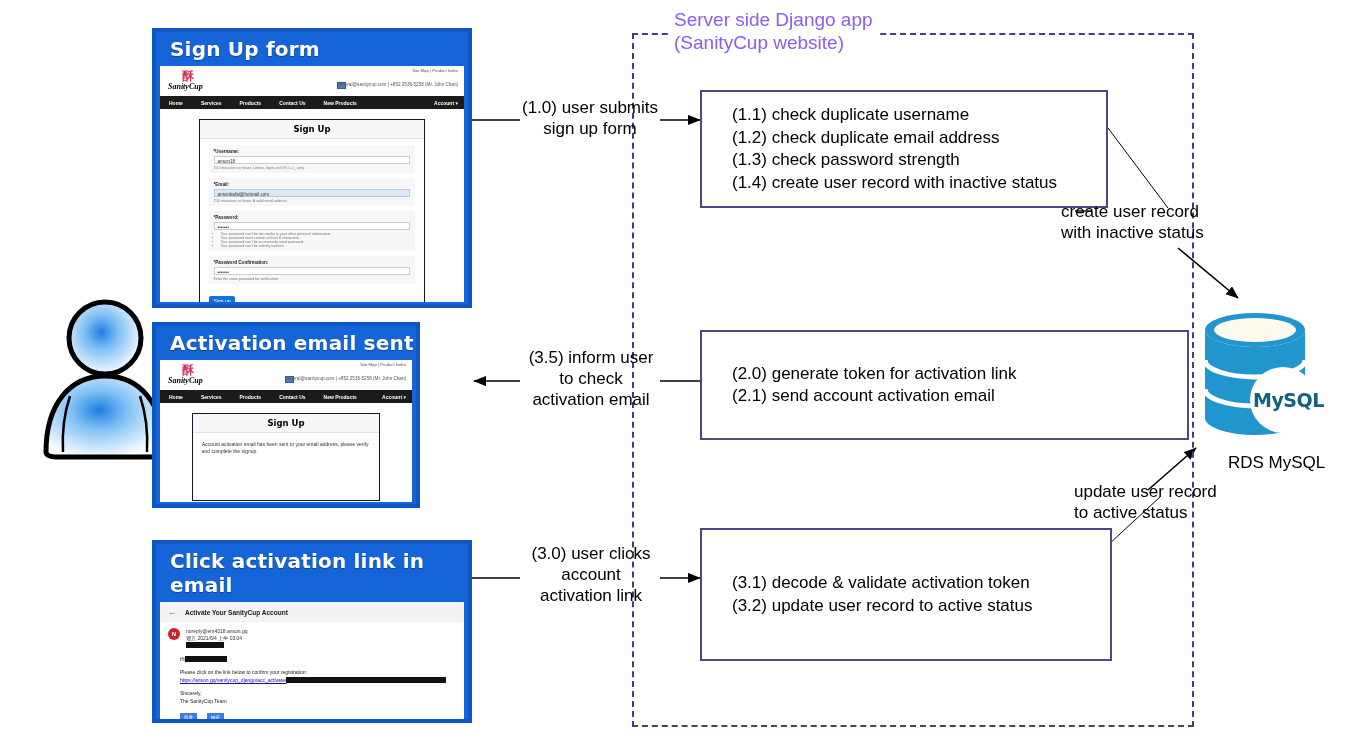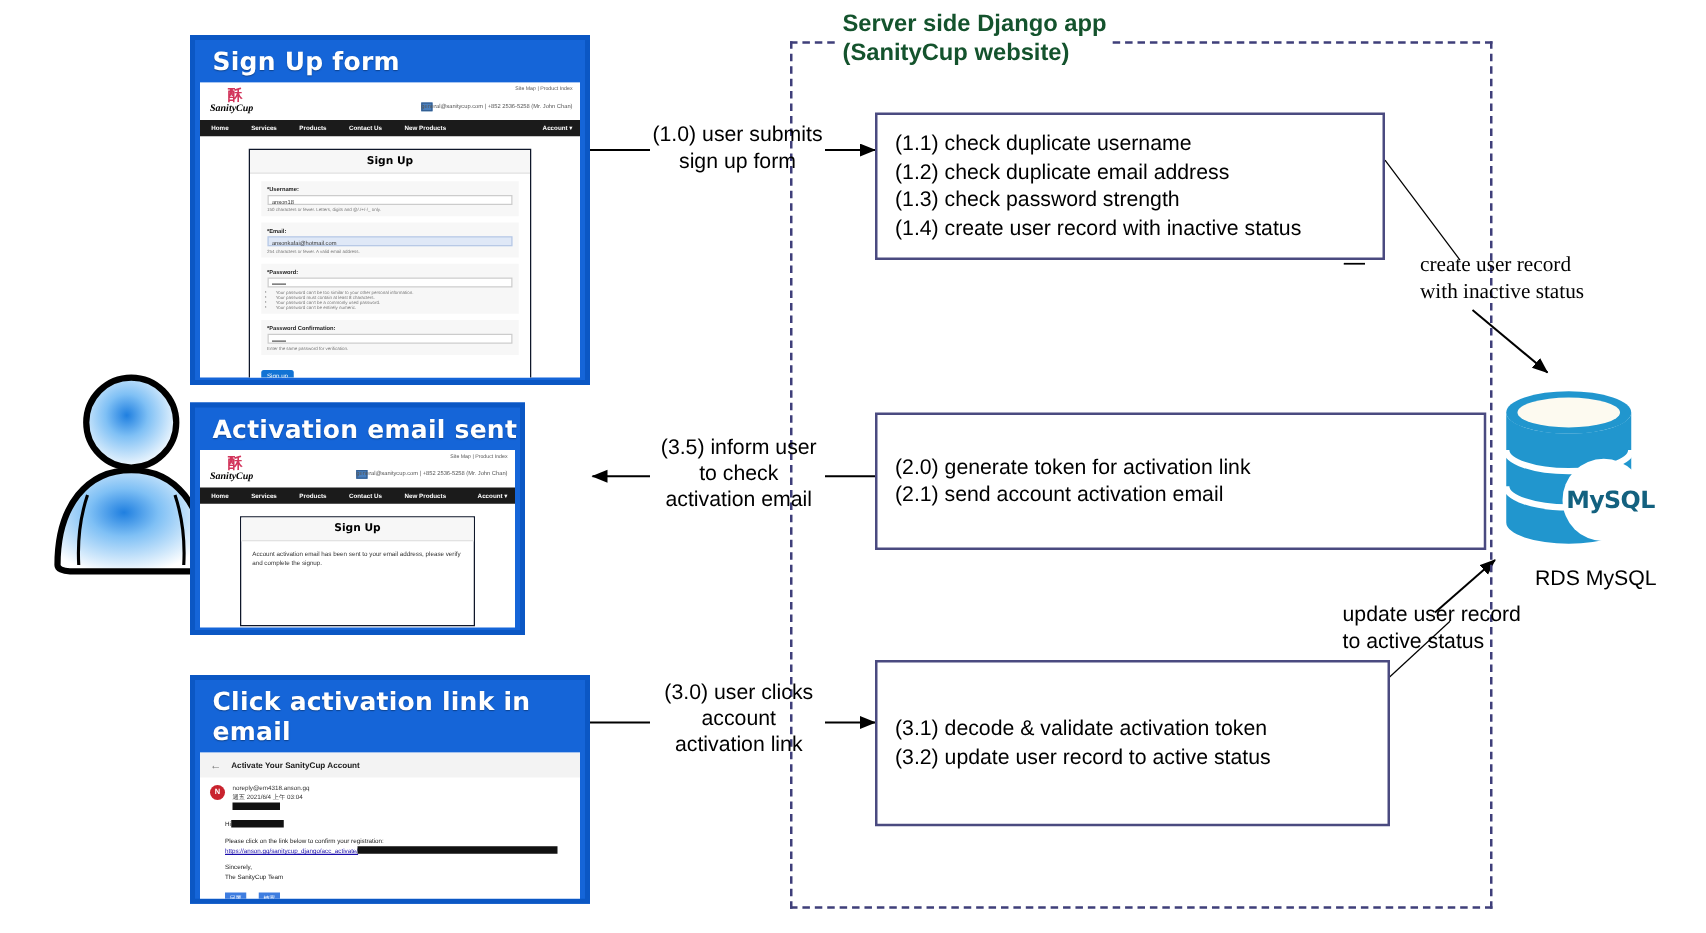--- a/index.html
+++ b/index.html
@@ -6,26 +6,26 @@
   body{width:1365px;height:746px;position:relative;overflow:hidden;
        font-family:"Liberation Sans","DejaVu Sans",sans-serif;color:#000;}
   .abs{position:absolute;}
 
   
   .dtext{font-size:17px;line-height:21px;color:#000;white-space:pre-line;}
   .dtext.c{text-align:center;}
 
   
   .server-boundary{border:2.5px dashed #3f3f7a;background:transparent;}
-  .server-title{font-size:19px;line-height:23px;color:#14532d;white-space:pre-line;background:#fff;padding:0 4px;font-weight:bold;}
+  .server-title{font-size:19px;line-height:23px;color:#8b5cf6;white-space:pre-line;background:#fff;padding:0 4px;}
 
   
   .proc-box{border:2px solid #4a4a80;background:#fff;box-sizing:border-box;
             display:flex;align-items:center;}
-  .proc-box ul{margin:0;padding:0 0 0 14px;list-style:none;}
+  .proc-box ul{margin:16px;padding:0 0 0 14px;list-style:none;}
   .proc-box li{font-size:17px;line-height:22.5px;white-space:nowrap;}
 
   
   .shot{box-sizing:border-box;border:4px solid #0b57c4;background:#1565d8;overflow:hidden;}
   .shot-title{color:#fff;font-weight:bold;font-size:20px;letter-spacing:.2px;
               padding:5px 0 5px 14px;font-family:"DejaVu Sans",sans-serif;
               text-shadow:0 1px 1px rgba(0,0,0,.35);}
   .shot-body{background:#fff;margin:0 4px 0 4px;height:calc(100% - 36px);position:relative;overflow:hidden;}
 
   
@@ -153,21 +153,21 @@
 
 <div class="abs dtext c" style="left:500px;top:97px;width:180px;">(1.0) user submits
 sign up form</div>
 <div class="abs dtext c" style="left:496px;top:347px;width:190px;">(3.5) inform user
 to check
 activation email</div>
 <div class="abs dtext c" style="left:496px;top:543px;width:190px;">(3.0) user clicks
 account
 activation link</div>
 
-<div class="abs dtext" style="left:1136px;top:201px;width:230px;font-family:Liberation Serif, serif;">create user record
+<div class="abs dtext" style="left:1061px;top:201px;width:230px;">create user record
 with inactive status</div>
 <div class="abs dtext" style="left:1074px;top:481px;width:240px;">update user record
 to active status</div>
 <div class="abs dtext" style="left:1228px;top:452px;">RDS MySQL</div>
 <div class="abs" style="left:1253px;top:389px;font-size:19px;font-weight:bold;color:#13617f;
             font-family:'DejaVu Sans',sans-serif;letter-spacing:-.5px;">MySQL</div>
 
 <div class="abs shot" style="left:152px;top:28px;width:320px;height:280px;">
   <div class="shot-title">Sign Up form</div>
   <div class="shot-body">

